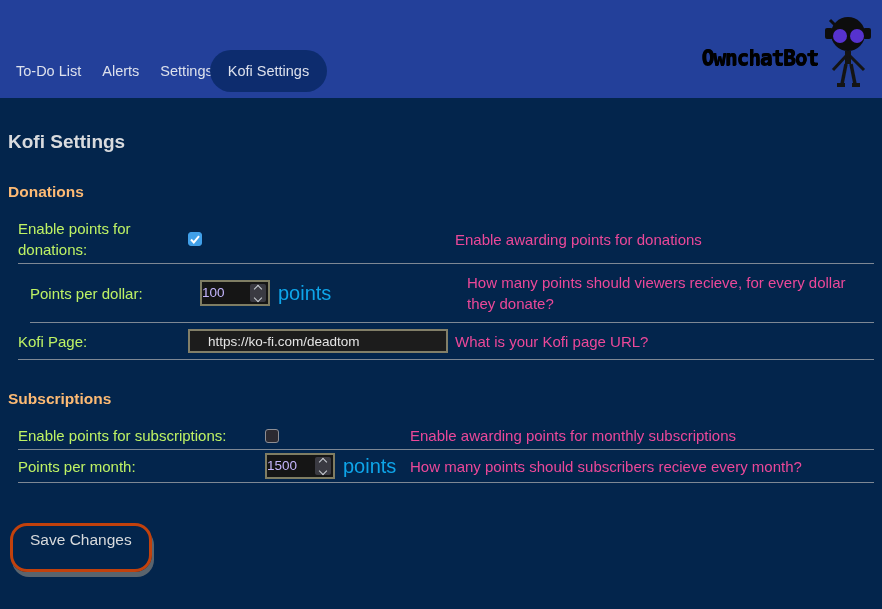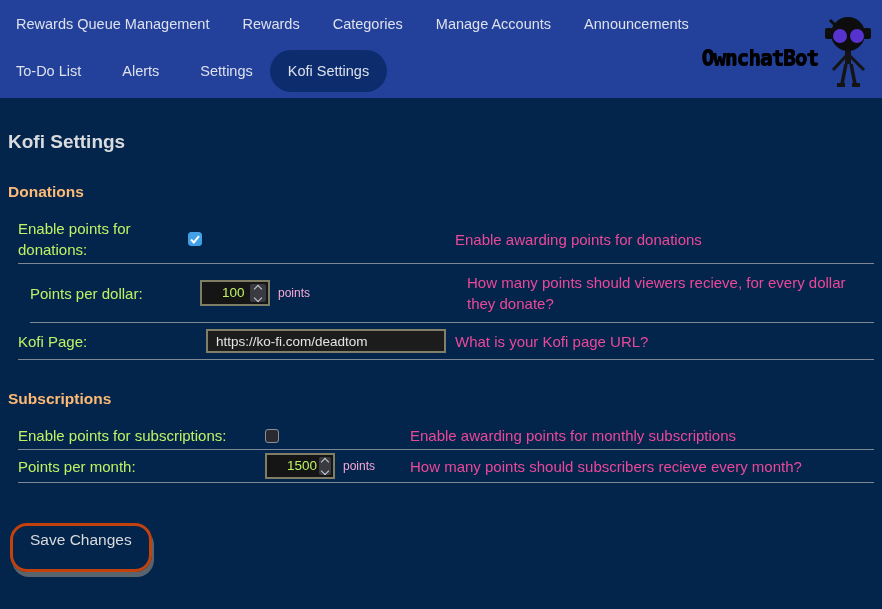--- a/index.html
+++ b/index.html
@@ -6,21 +6,21 @@
   body{
     width:882px;height:609px;overflow:hidden;
     background:#03254c;
     font-family:"Liberation Sans", sans-serif;
     color:#d3d5d8;
   }
   
   .nav{position:relative;height:98px;background:#23409a;}
   .nav-row1{position:absolute;top:13px;left:16px;display:flex;gap:33px;}
   .nav-row1 .nav-item{font-size:14.5px;color:#dde1ec;line-height:22px;cursor:pointer;}
-  .nav-row2{position:absolute;top:48px;left:16px;display:flex;align-items:center;gap:41px;height:46px;}
+  .nav-row2{position:absolute;top:48px;left:16px;display:flex;align-items:center;gap:21px;height:46px;}
   .nav-row2 .nav-item{font-size:14.5px;color:#dde1ec;cursor:pointer;}
   .nav-row2 .nav-item.active{
     background:#0d2c6e;border-radius:21px;padding:13px 18px;margin-left:-24px;
   }
   .logo{position:absolute;top:0;right:6px;height:98px;display:flex;align-items:center;}
   .logo-text{
     font-family:"DejaVu Sans Mono", monospace;font-weight:800;font-size:21px;
     color:#000;letter-spacing:-1px;margin-top:18px;
     text-shadow:0.6px 0 0 #000, 0 0.6px 0 #000;
   }
@@ -49,55 +49,48 @@
     display:inline-flex;align-items:center;justify-content:center;
   }
   .checkbox.checked{background:#41a0e8;border-color:#41a0e8;}
   .checkbox svg{display:none;}
   .checkbox.checked svg{display:block;}
   
   .numfield{
     width:70px;height:26px;box-sizing:border-box;display:flex;align-items:stretch;
     background:#151515;border:2px solid #7f7d63;cursor:text;
   }
-  .numval{flex:1;font-size:13.5px;color:#bef264;line-height:22px;padding-left:20px;}
+  .numval{flex:1;font-size:13.5px;color:#c4b5fd;line-height:22px;padding-left:0;}
   .spinner{
     width:16px;margin:2px;background:#3a3a42;border-radius:2px;
     display:flex;flex-direction:column;align-items:center;justify-content:center;cursor:pointer;
   }
   .chev{width:5px;height:5px;border:solid #ccd0d6;border-width:1.6px 1.6px 0 0;}
   .chev.up{transform:rotate(-45deg);margin-bottom:3px;}
   .chev.down{transform:rotate(135deg);}
-  .suffix{font-size:12px;color:#f9a8d4;margin-left:8px;}
+  .suffix{font-size:20px;color:#0ea5e9;margin-left:8px;}
   
   .textfield{
-    width:240px;height:24px;box-sizing:border-box;
+    width:260px;height:24px;box-sizing:border-box;
     background:#1c1c1c;border:2px solid #827f68;color:#e4e4e4;
-    font-family:"Liberation Sans", sans-serif;font-size:13.5px;padding:0 8px;outline:none;margin-left:18px;
+    font-family:"Liberation Sans", sans-serif;font-size:13.5px;padding:0 18px;outline:none;
   }
   
   .save-btn{
     margin:40px 0 0 2px;display:inline-block;
     background:transparent;color:#d8dadc;
     font-family:"Liberation Sans", sans-serif;font-size:15.5px;
     border:3px solid #c2410c;border-radius:17px;padding:5px 17px 20px 17px;
     box-shadow:2px 5px 0 0 #5a646d;cursor:pointer;
   }
 </style>
 </head>
 <body>
 
 <div class="nav">
-  <div class="nav-row1">
-    <span class="nav-item">Rewards Queue Management</span>
-    <span class="nav-item">Rewards</span>
-    <span class="nav-item">Categories</span>
-    <span class="nav-item">Manage Accounts</span>
-    <span class="nav-item">Announcements</span>
-  </div>
   <div class="nav-row2">
     <span class="nav-item">To-Do List</span>
     <span class="nav-item">Alerts</span>
     <span class="nav-item">Settings</span>
     <span class="nav-item active">Kofi Settings</span>
   </div>
   <div class="logo">
     <span class="logo-text">OwnchatBot</span>
     <svg class="logo-robot" width="56" height="78" viewBox="0 0 56 78">
       <line x1="10" y1="8" x2="18" y2="16" stroke="#0d0d0d" stroke-width="3"></line>

